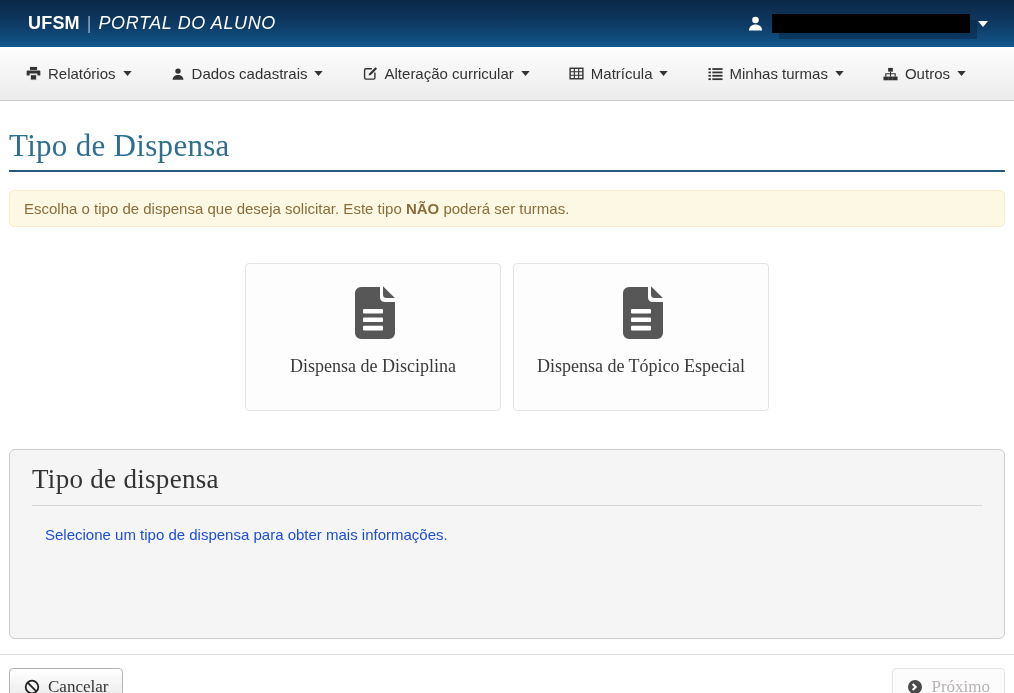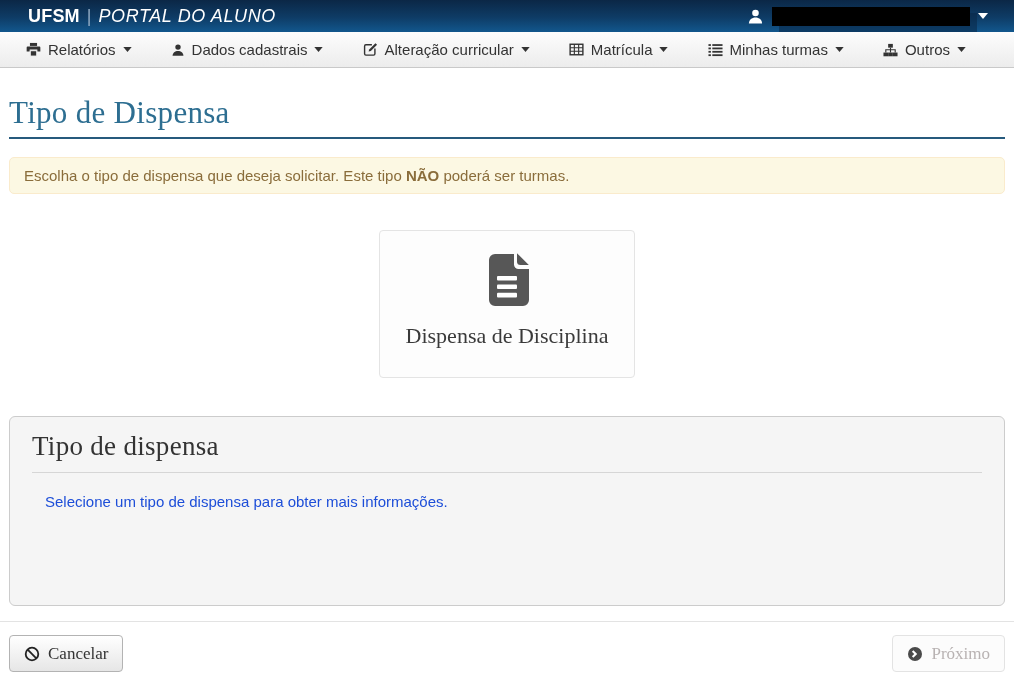--- a/index.html
+++ b/index.html
@@ -2,35 +2,35 @@
 <html><head>
 <meta charset="utf-8">
 <style>
   html,body{margin:0;padding:0;}
   body{
     width:1014px;height:693px;overflow:hidden;background:#fff;
     font-family:"Liberation Sans",sans-serif;color:#333;
   }
   
   .navbar{
-    height:32px;
+    height:47px;
     background:linear-gradient(180deg,#0b2746 0%,#0e3c66 55%,#12578d 100%);
     display:flex;align-items:center;justify-content:space-between;
     padding:0 26px 0 28px;box-sizing:border-box;
   }
   .brand{color:#fff;font-size:18px;display:flex;align-items:center;gap:7px;white-space:nowrap;cursor:pointer;}
   .brand .brand-name{font-weight:bold;letter-spacing:.2px;}
   .brand .brand-sep{color:#8fa9c2;font-weight:400;}
   .brand .brand-app{font-weight:400;letter-spacing:.6px;font-style:italic;}
   .user-area{display:flex;align-items:center;gap:8px;cursor:pointer;}
   .user-area svg{display:block;}
   .redaction{width:198px;height:19px;background:#000;box-shadow:7px 6px 0 rgba(9,38,70,.55);}
   
   .menubar{
-    height:36px;background:linear-gradient(180deg,#fdfdfd 0%,#ececec 100%);
+    height:54px;background:linear-gradient(180deg,#fdfdfd 0%,#ececec 100%);
     border-bottom:1px solid #c9c9c9;
     display:flex;align-items:center;justify-content:space-between;
     padding:0 48px 0 26px;box-sizing:border-box;
   }
   .menu-item{display:flex;align-items:center;gap:7px;font-size:15px;color:#333;cursor:pointer;white-space:nowrap;}
   .menu-item svg{display:block;}
   .caret{display:block;}
   
   main{padding:0 9px;}
   .page-title{
@@ -44,21 +44,21 @@
   }
   .alert b{font-weight:bold;}
   
   .cards{display:flex;justify-content:center;gap:12px;margin-top:36px;}
   .type-card{
     width:256px;height:148px;background:#fdfdfd;border:1px solid #e4e4e4;border-radius:4px;
     display:flex;flex-direction:column;align-items:center;padding-top:17px;
     box-sizing:border-box;cursor:pointer;
   }
   .type-card svg{color:#575757;}
-  .card-label{margin-top:7px;font-family:"Liberation Serif",serif;font-size:22px;color:#3a3a3a;}
+  .card-label{margin-top:7px;font-family:"Liberation Serif",serif;font-size:18px;color:#3a3a3a;}
   
   .info-panel{
     margin-top:38px;background:#f5f5f5;border:1px solid #ccc;border-radius:6px;
     height:190px;box-sizing:border-box;padding:10px 22px;
   }
   .info-panel h2{
     margin:4px 0 10px;font-family:"Liberation Serif",serif;font-weight:400;
     font-size:27px;color:#333;letter-spacing:.3px;
   }
   .panel-rule{border:0;border-top:1px solid #d6d6d6;margin:0 0 20px;}
@@ -201,20 +201,32 @@
         <svg width="64" height="64" viewBox="0 0 64 64" fill="currentColor">
             <path d="M20 6h19v10.5a4.5 4.5 0 0 0 4.5 4.5H54v31a6 6 0 0 1-6 6H20a6 6 0 0 1-6-6V12a6 6 0 0 1 6-6z"></path>
             <path d="M42 5.2l11.8 11.8h-8.3a3.5 3.5 0 0 1-3.5-3.5z"></path>
             <rect x="22" y="28" width="20" height="4.6" rx="1" fill="#fff"></rect>
             <rect x="22" y="36.4" width="20" height="4.6" rx="1" fill="#fff"></rect>
             <rect x="22" y="44.8" width="20" height="4.6" rx="1" fill="#fff"></rect>
           </svg>
       </span>
       <span class="card-label">Dispensa de Disciplina</span>
     </div>
+    <div class="type-card">
+      <span>
+        <svg width="64" height="64" viewBox="0 0 64 64" fill="currentColor">
+            <path d="M20 6h19v10.5a4.5 4.5 0 0 0 4.5 4.5H54v31a6 6 0 0 1-6 6H20a6 6 0 0 1-6-6V12a6 6 0 0 1 6-6z"></path>
+            <path d="M42 5.2l11.8 11.8h-8.3a3.5 3.5 0 0 1-3.5-3.5z"></path>
+            <rect x="22" y="28" width="20" height="4.6" rx="1" fill="#fff"></rect>
+            <rect x="22" y="36.4" width="20" height="4.6" rx="1" fill="#fff"></rect>
+            <rect x="22" y="44.8" width="20" height="4.6" rx="1" fill="#fff"></rect>
+          </svg>
+      </span>
+      <span class="card-label">Dispensa de Tópico Especial</span>
+    </div>
   </div>
 
   <section class="info-panel">
     <h2>Tipo de dispensa</h2>
     <hr class="panel-rule">
     <p>Selecione um tipo de dispensa para obter mais informações.</p>
   </section>
 </main>
 
 <hr class="footer-rule">

